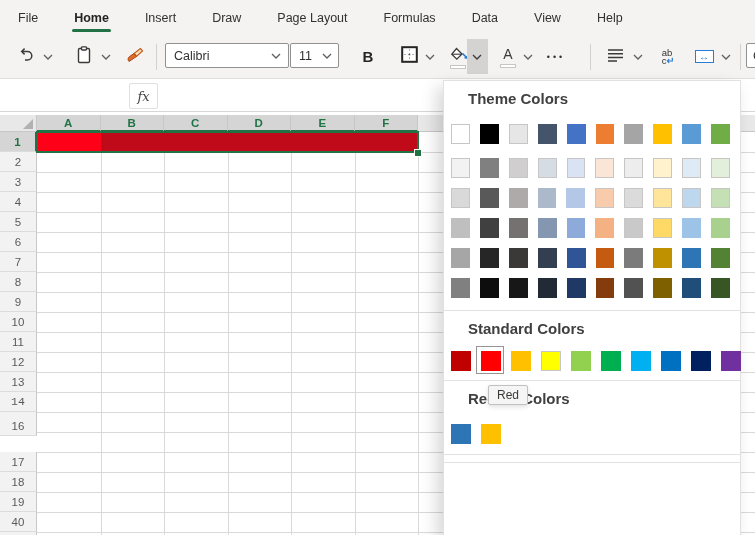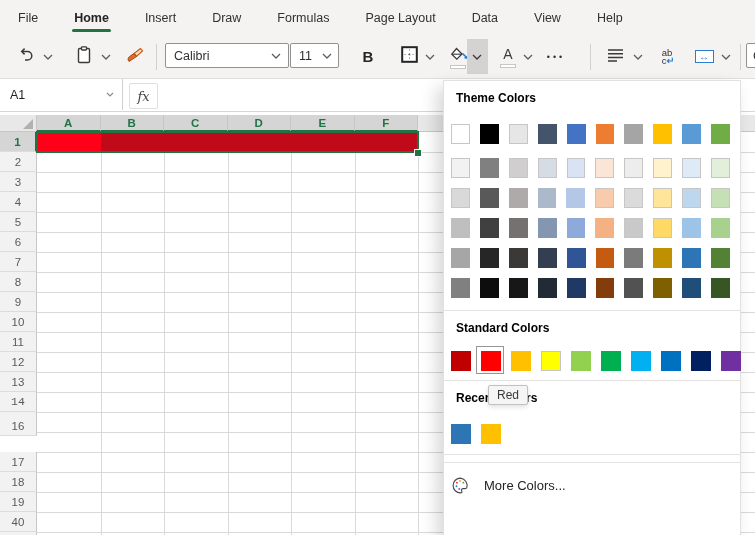--- a/index.html
+++ b/index.html
@@ -42,21 +42,21 @@
   .corner::after{content:"";position:absolute;right:3px;bottom:2px;border-style:solid;border-width:0 0 10px 10px;border-color:transparent transparent #b3b1af transparent;}
   .rowhdr{position:absolute;left:0;width:37px;background:#f2f2f2;border-right:1px solid #c9c7c5;border-bottom:1px solid #dcdcdc;box-sizing:border-box;display:flex;align-items:center;justify-content:center;font-size:11.5px;color:#5a5a5a;}
   .rowhdr.sel{background:#d5d5d5;color:#217346;font-weight:bold;border-right:2px solid #217346;}
   .gl{position:absolute;background:#d9d9d9;}
   .fillrect{position:absolute;}
   .selbox{position:absolute;border:2px solid #217346;box-sizing:border-box;}
   .handle{position:absolute;width:6px;height:6px;background:#217346;border:1px solid #fff;box-sizing:content-box;}
 
   
   .panel{position:absolute;left:443px;top:80px;width:298px;height:456px;background:#fff;border:1px solid #e3e1df;box-sizing:border-box;box-shadow:-6px 7px 16px rgba(0,0,0,.16);z-index:10;}
-  .pc-head{margin:0 0 0 12px;font-size:12px;font-weight:600;color:#000000;height:15px;line-height:15px;}
+  .pc-head{margin:0 0 0 24px;font-size:15px;font-weight:600;color:#404040;height:15px;line-height:15px;}
   .pc-head.first{margin-top:10px;}
   .pc-div{height:1px;background:#e4e2e0;margin-top:12px;}
   .sw-grid{margin-left:7px;margin-top:18px;}
   .sw-row{display:flex;height:20px;margin-bottom:10px;}
   .sw-row.base{margin-bottom:14px;}
   .sw-row.last{margin-bottom:0;}
   .sw{width:20px;height:20px;margin-right:10px;box-sizing:border-box;cursor:pointer;}
   .sw.lite{border:1px solid #c8c6c4;}
   .std-row{display:flex;height:20px;margin-left:7px;margin-top:15px;}
   .swwrap{position:relative;width:20px;height:20px;margin-right:10px;}
@@ -72,22 +72,22 @@
 </head>
 <body>
 
 <div id="app" class="no-sel">
 
   <div class="menubar" id="menubar">
       <div class="mtab">File</div>
       <div class="mtab active">Home</div>
       <div class="mtab">Insert</div>
       <div class="mtab">Draw</div>
+      <div class="mtab">Page Layout</div>
       <div class="mtab">Formulas</div>
-      <div class="mtab">Page Layout</div>
       <div class="mtab">Data</div>
       <div class="mtab">View</div>
       <div class="mtab">Help</div>
     </div>
 
   <div class="toolbar">
     <div class="tbi" style="left:14px;width:24px">
       <span>
         <svg width="18" height="18" viewBox="0 0 18 18">
             <path d="M5 5.5 H10.5 a4.3 4.3 0 0 1 0 8.6 H8" fill="none" stroke="#3b3a39" stroke-width="1.5"></path>
@@ -227,28 +227,20 @@
           </svg>
         </span>
     </div>
     <div class="vdiv" style="left:740px"></div>
     <div class="combo" style="left:746px;width:30px">
       <span class="lbl" style="padding-left:6px">G</span>
     </div>
   </div>
 
   <div class="fbar">
-    <div class="namebox">
-      <span class="nb">A1</span>
-      <span class="chev" style="padding-right:8px">
-          <svg width="8" height="5">
-            <path d="M1 1 4 4 7 1" fill="none" stroke="#8a8886" stroke-width="1.1"></path>
-          </svg>
-        </span>
-    </div>
     <div class="fxbox">
       <span>fx</span>
     </div>
     <div class="finput">
       <span></span>
     </div>
   </div>
 
   <div class="grid" id="grid">
       <div class="colhdr sel" style="left: 37px; width: 63.5px;">A</div>
@@ -434,29 +426,16 @@
         </div>
       </div>
     <div class="pc-div" style="margin-top:9px"></div>
     <div class="pc-head" style="margin-top:10px">Recent Colors</div>
     <div class="recent-row" id="recentRow">
         <div class="sw" style="background: rgb(46, 117, 182);"></div>
         <div class="sw" style="background: rgb(255, 192, 0);"></div>
       </div>
     <div class="pc-div" style="margin-top:10px"></div>
     <div class="pc-div" style="margin-top:7px"></div>
-    <div class="menu-row" style="margin-top:12px;height:20px">
-      <span style="display:inline-flex">
-        <svg width="19" height="19" viewBox="0 0 20 20">
-            <path d="M10 2.2 a7.8 7.8 0 1 0 0 15.6 c1.6 0 1.9-1.1 1.3-2 -.7-1-.2-2.3 1.2-2.5 1.4-.2 2.8.6 4-.8 a7.8 7.8 0 0 0 -6.5-10.3z" fill="#fff" stroke="#4a4a4a" stroke-width="1.2"></path>
-            <circle cx="6.2" cy="7" r="1" fill="#e03c32"></circle>
-            <circle cx="9.5" cy="5.2" r="1" fill="#f2a33c"></circle>
-            <circle cx="13" cy="7" r="1" fill="#57a639"></circle>
-            <circle cx="5.8" cy="10.8" r="1" fill="#2b7cd3"></circle>
-            <circle cx="8.7" cy="13.6" r="1" fill="#8e44ad"></circle>
-          </svg>
-      </span>
-      <span class="txt">More Colors...</span>
-    </div>
     <div class="tooltip">Red</div>
   </div>
 
 </div>
 
 </body></html>

